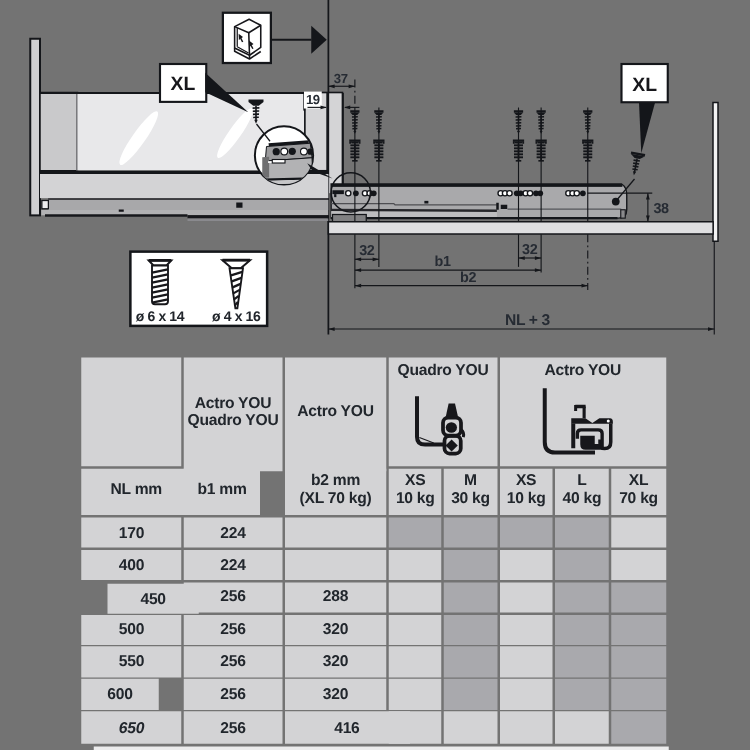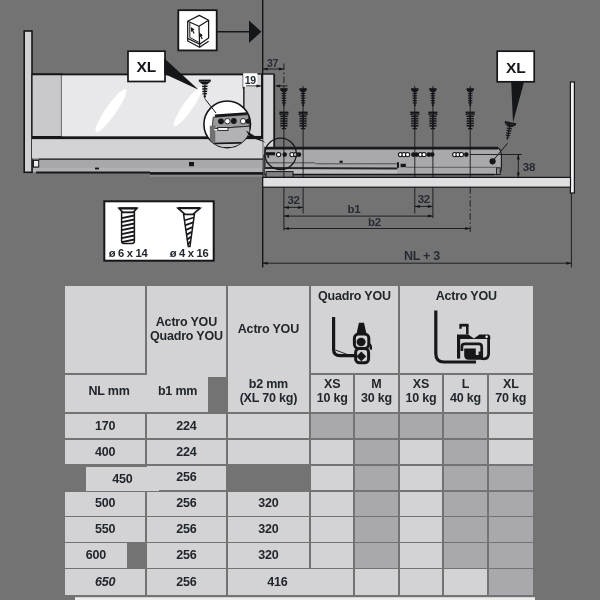--- a/index.html
+++ b/index.html
@@ -341,20 +341,21 @@
 <div class="cell" style="left:147.1px;top:439.6px;width:78.6px;height:24.2px;">224</div>
 <div class="cell" style="left:227.5px;top:439.6px;width:81.8px;height:24.2px;"></div>
 <div class="cell" style="left:311.1px;top:439.6px;width:42.2px;height:24.2px;"></div>
 <div class="cell dark" style="left:355.1px;top:439.6px;width:42.6px;height:24.2px;"></div>
 <div class="cell" style="left:399.5px;top:439.6px;width:42.8px;height:24.2px;"></div>
 <div class="cell dark" style="left:444.1px;top:439.6px;width:42.8px;height:24.2px;"></div>
 <div class="cell" style="left:488.7px;top:439.6px;width:44.3px;height:24.2px;"></div>
 
 <div class="cell" style="left:65.0px;top:467px;width:73px;height:24.2px;margin-left:21px;">450</div>
 <div class="cell" style="left:147.1px;top:465.5px;width:78.6px;height:24.2px;">256</div>
+<div class="cell" style="left:227.5px;top:465.5px;width:81.8px;height:24.2px;">288</div>
 <div class="cell" style="left:311.1px;top:465.5px;width:42.2px;height:24.2px;"></div>
 <div class="cell dark" style="left:355.1px;top:465.5px;width:42.6px;height:24.2px;"></div>
 <div class="cell" style="left:399.5px;top:465.5px;width:42.8px;height:24.2px;"></div>
 <div class="cell dark" style="left:444.1px;top:465.5px;width:42.8px;height:24.2px;"></div>
 <div class="cell dark" style="left:488.7px;top:465.5px;width:44.3px;height:24.2px;"></div>
 
 <div class="cell" style="left:65.0px;top:491.5px;width:80.3px;height:24.2px;">500</div>
 <div class="cell" style="left:147.1px;top:491.5px;width:78.6px;height:24.2px;">256</div>
 <div class="cell" style="left:227.5px;top:491.5px;width:81.8px;height:24.2px;">320</div>
 <div class="cell" style="left:311.1px;top:491.5px;width:42.2px;height:24.2px;"></div>

